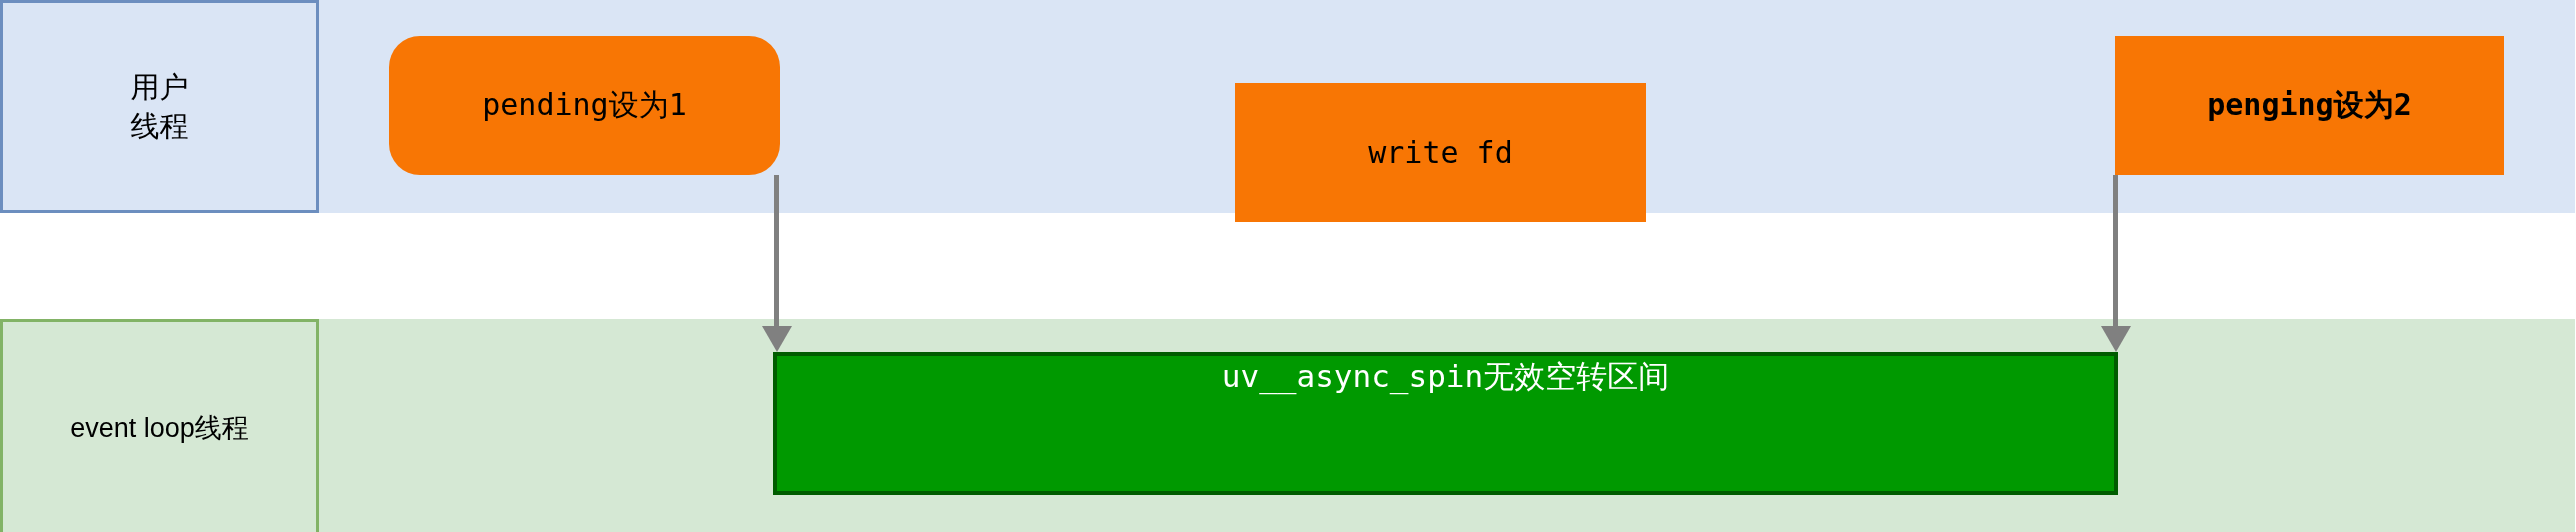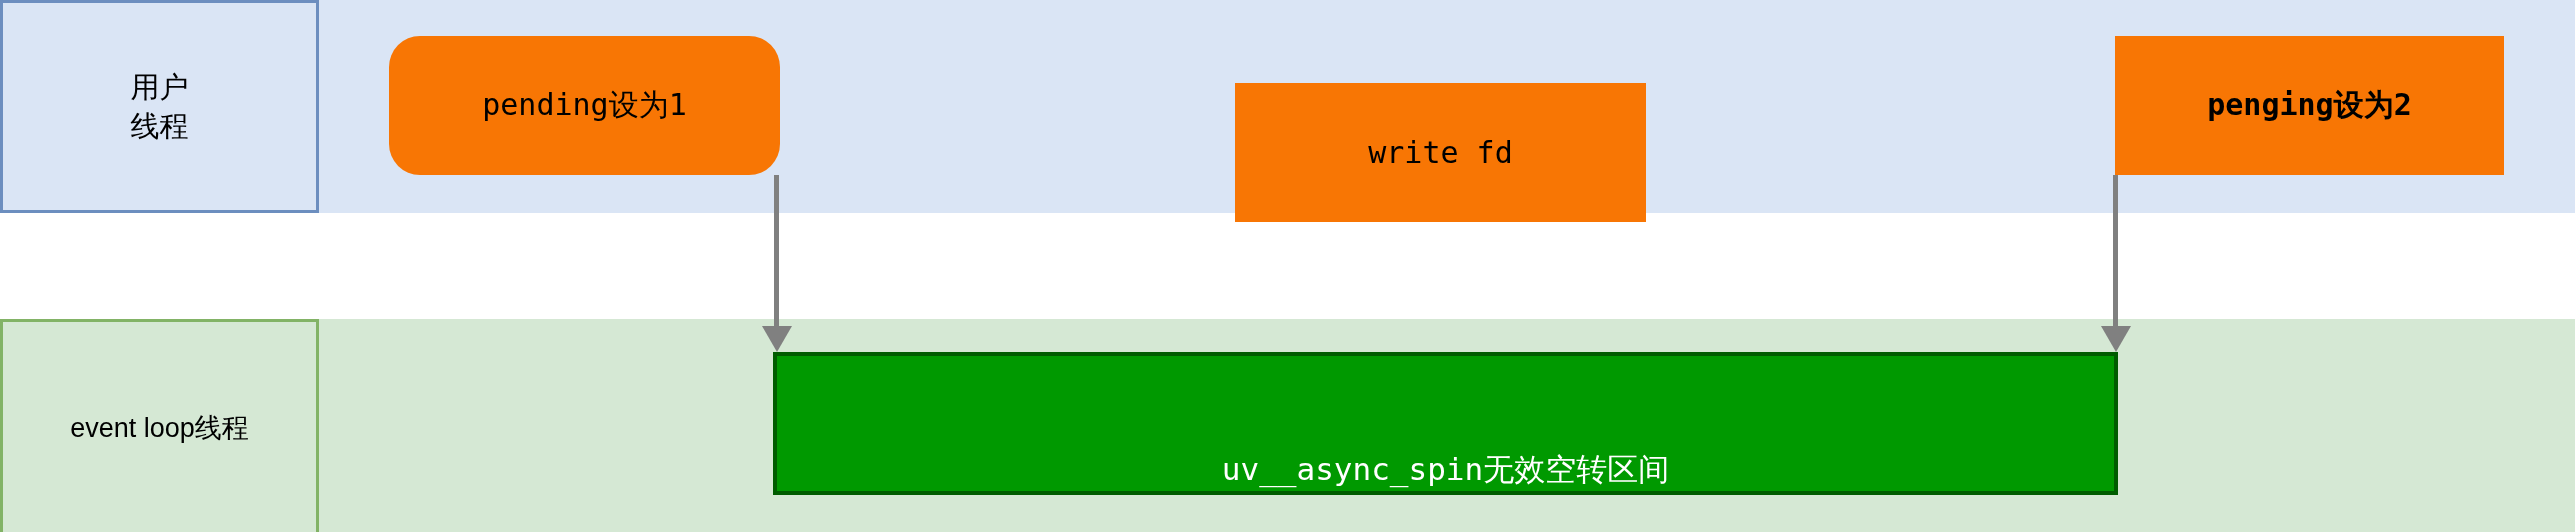--- a/index.html
+++ b/index.html
@@ -78,21 +78,21 @@
     letter-spacing: 0px;
   }
 
   
   .spin-box {
     position: absolute;
     box-sizing: border-box;
     background: #009900;
     border: 4.4px solid #005c00;
     display: flex;
-    align-items: flex-end;
+    align-items: flex-start;
     justify-content: center;
     color: #ffffff;
     font-family: "DejaVu Sans Mono", "Liberation Mono", monospace;
     font-size: 31px;
   }
 
   
   .arrow {
     position: absolute;
   }

